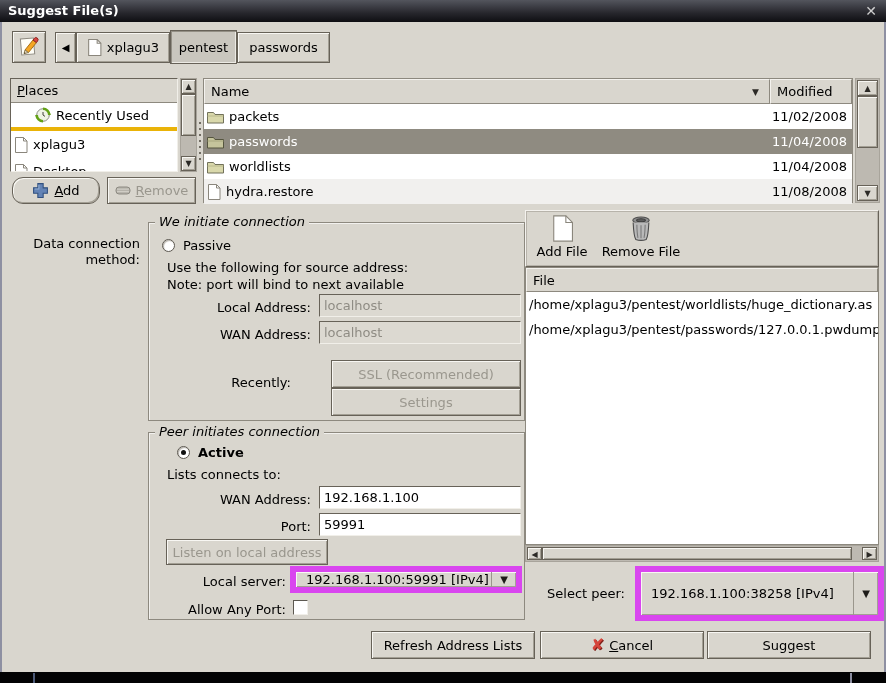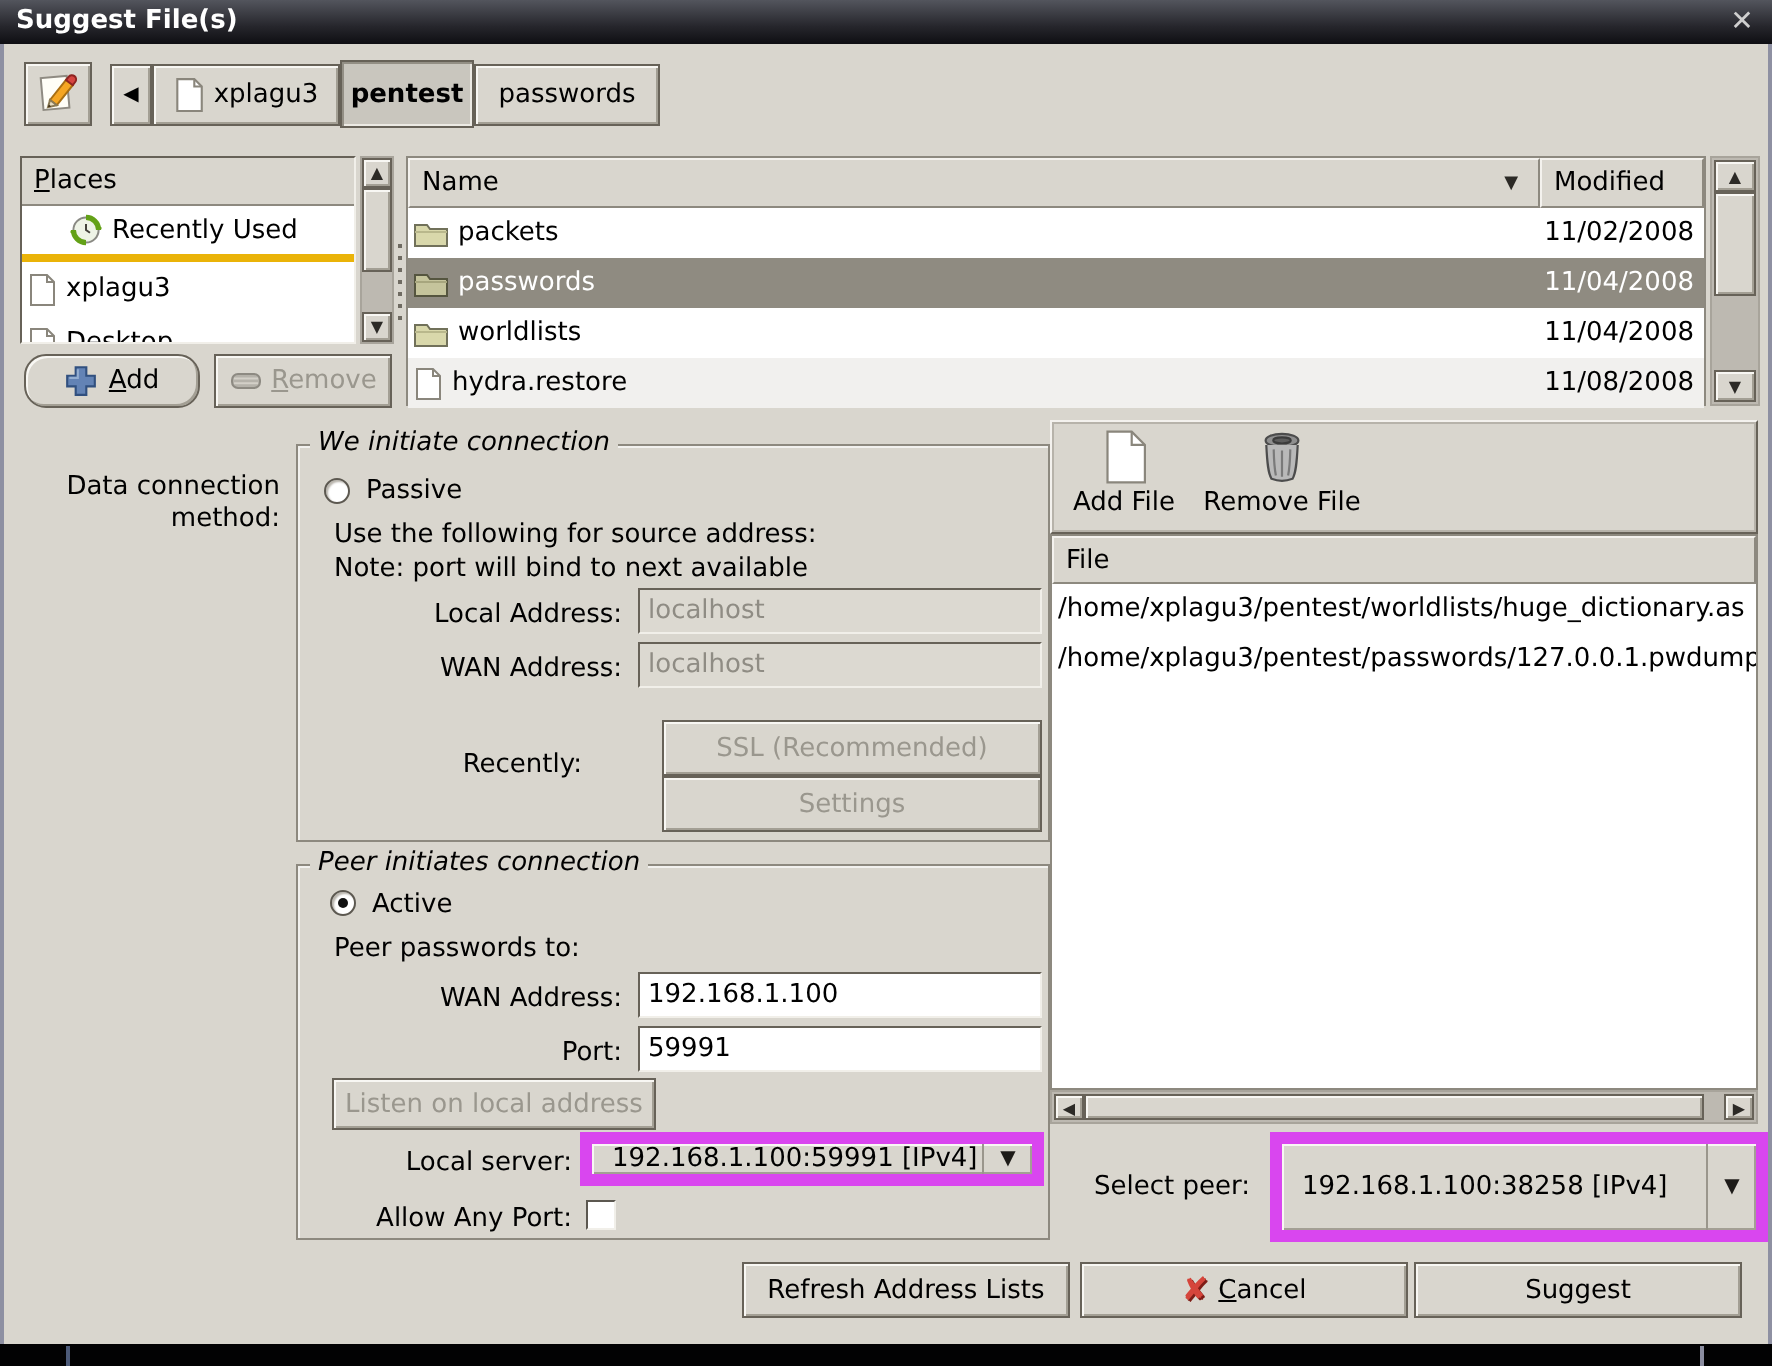--- a/index.html
+++ b/index.html
@@ -16,21 +16,21 @@
     color:#fff;font-weight:bold;line-height:22px;}
   .titlebar .t{position:absolute;left:8px;top:0;}
   .closebtn{position:absolute;right:5px;top:0;width:20px;height:22px;
     text-align:center;color:#cfcfcf;font-weight:bold;font-size:14px;cursor:default;}
   .edge{background:#8e90a2;}
   
   .btn{background:#d9d6ce;border:1px solid #676258;
     box-shadow:inset 1px 1px 0 #f8f7f3, inset -1px -1px 0 #a39f94;
     display:flex;align-items:center;justify-content:center;gap:5px;
     box-sizing:border-box;cursor:default;}
-  .btn.pressed{background:#c9c6be;font-weight:bold;
+  .btn.pressed{background:#c9c6be;font-weight:normal;
     box-shadow:inset 1px 1px 0 #938f85, inset -1px -1px 0 #eceae4;}
   .btn.disabled{color:#9a978e;}
   .sunken{background:#fff;border:1px solid;border-color:#676258 #f1efe9 #f1efe9 #676258;box-sizing:border-box;}
   .raisedpanel{border:1px solid;border-color:#f4f2ee #676258 #676258 #f4f2ee;
     box-shadow:0 0 0 1px #b7b3aa inset;box-sizing:border-box;}
   .entry{border:1px solid;border-color:#676258 #f1efe9 #f1efe9 #676258;
     background:#fff;box-sizing:border-box;font:13px "DejaVu Sans","Liberation Sans",sans-serif;
     padding:0 4px;outline:none;}
   .entry.dis{background:#dcd9d1;color:#8f8c84;}
   .u{text-decoration:underline;}
@@ -259,25 +259,25 @@
     <div class="abs btn disabled" style="left:182px;top:137px;width:190px;height:28px;">
       <span>SSL (Recommended)</span>
     </div>
     <div class="abs btn disabled" style="left:182px;top:165px;width:190px;height:28px;">
       <span>Settings</span>
     </div>
   </div>
 
   <div class="abs frame" style="left:148px;top:432px;width:375px;height:186px;">
     <span class="legend">Peer initiates connection</span>
-    <div class="abs" style="left:16px;top:12px;display:flex;align-items:flex-start;gap:8px;">
+    <div class="abs" style="left:28px;top:12px;display:flex;align-items:center;gap:8px;font-weight:bold;">
       <span class="radio checked"></span>
       <span>Active</span>
     </div>
-    <div class="abs ital" style="left:18px;top:34px;">Peer passwords to:</div>
+    <div class="abs ital" style="left:18px;top:34px;">Lists connects to:</div>
 
     <div class="abs rlabel" style="left:12px;top:56px;width:150px;line-height:22px;">WAN Address:</div>
     <input class="abs entry" style="left: 170px; top: 53px; width: 202px; height: 23px;" value="192.168.1.100">
     <div class="abs rlabel" style="left:12px;top:83px;width:150px;line-height:22px;">Port:</div>
     <input class="abs entry" style="left: 170px; top: 80px; width: 202px; height: 23px;" value="59991">
 
     <div class="abs btn disabled" style="left:17px;top:106px;width:162px;height:26px;">
       <span>Listen on local address</span>
     </div>
 

